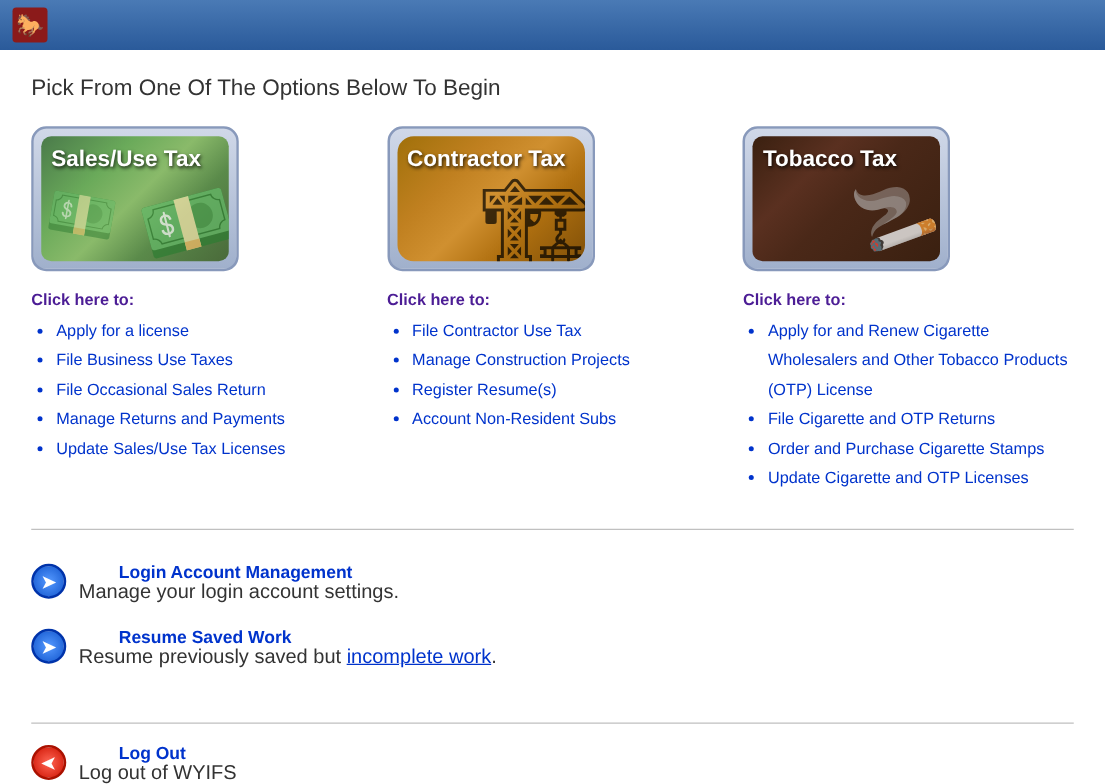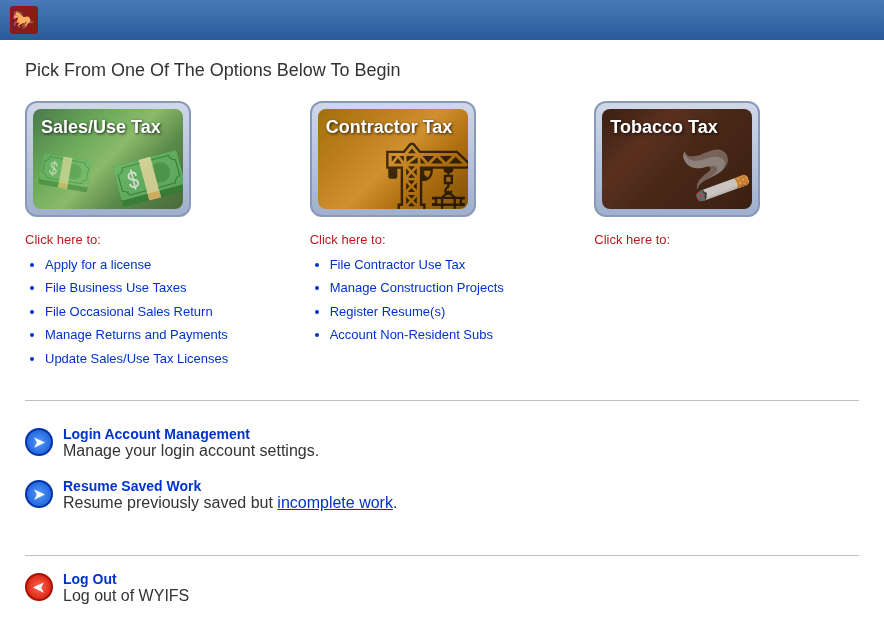--- a/index.html
+++ b/index.html
@@ -113,20 +113,21 @@
       font-size: 45px;
       bottom: 10px;
       left: 5px;
       opacity: 0.5;
       transform: rotate(10deg);
     }
 
     
     .contractor-tax-bg {
       background: linear-gradient(135deg, #a0700a 0%, #c08020 30%, #d09030 50%, #b07010 70%, #805008 100%);
+      border-radius: 13px;
     }
     .contractor-tax-bg::before {
       content: '🏗';
       position: absolute;
       font-size: 70px;
       bottom: -10px;
       right: -5px;
       opacity: 0.7;
     }
 
@@ -142,21 +143,22 @@
       right: 5px;
       opacity: 0.8;
       transform: rotate(-20deg);
     }
 
     .click-here {
       color: #333;
       margin-bottom: 6px;
     }
     .click-here span {
-      color: #b91c1c;
+      color: #4c1d95;
+      font-weight: bold;
     }
 
     .option-list {
       list-style: disc;
       padding-left: 20px;
       line-height: 1.8;
     }
     .option-list li a,
     .option-list li {
       color: #0033cc;
@@ -202,20 +204,21 @@
       color: white;
       font-size: 14px;
       font-weight: bold;
     }
     .bottom-link-content .link-title {
       color: #0033cc;
       font-size: 14px;
       font-weight: bold;
       text-decoration: none;
       cursor: pointer;
+      margin-left: 32px;
     }
     .bottom-link-content .link-desc {
       color: #333;
       font-size: 16px;
     }
     .bottom-link-content .link-desc a,
     .bottom-link-content .link-desc span.link {
       color: #0033cc;
     }
   </style>
@@ -268,20 +271,26 @@
 
     <div class="option-col">
       <div class="tax-icon-wrapper">
         <div class="tax-icon tobacco-tax-bg">
           <span class="tax-icon-label">Tobacco Tax</span>
         </div>
       </div>
       <div class="click-here">
         <span>Click here to:</span>
       </div>
+      <ul class="option-list">
+        <li><a href="#">Apply for and Renew Cigarette Wholesalers and Other Tobacco Products (OTP) License</a></li>
+        <li><a href="#">File Cigarette and OTP Returns</a></li>
+        <li><a href="#">Order and Purchase Cigarette Stamps</a></li>
+        <li><a href="#">Update Cigarette and OTP Licenses</a></li>
+      </ul>
     </div>
 
   </div>
 
   <hr class="divider">
 
   <div class="bottom-section">
 
     <div class="bottom-link-row">
       <div class="circle-icon circle-blue">

